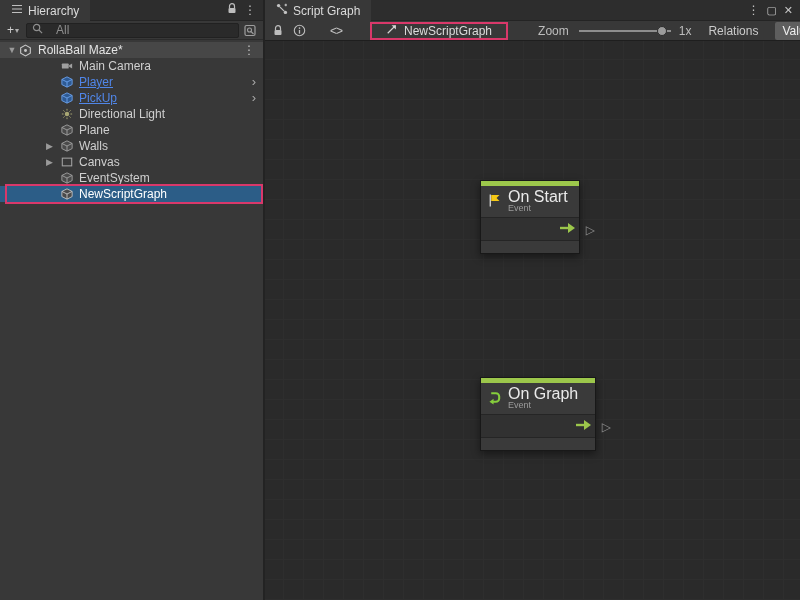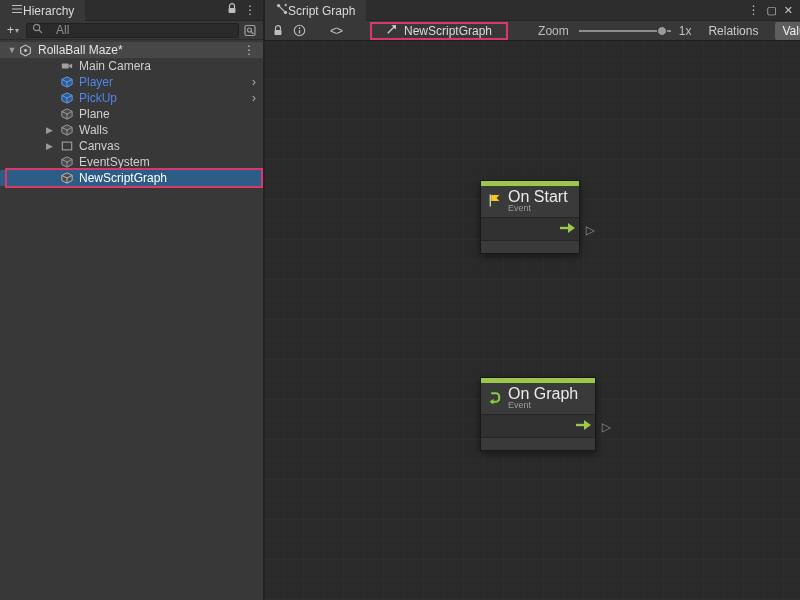--- a/index.html
+++ b/index.html
@@ -8,41 +8,41 @@
     width:800px; height:600px; overflow:hidden;
     background:#383838; color:#C9C9C9;
     font-family:"Liberation Sans", sans-serif; font-size:12px;
     -webkit-font-smoothing:antialiased;
   }
   .app { display:flex; width:800px; height:600px; }
 
   
   .hierarchy { flex:0 0 265px; width:265px; display:flex; flex-direction:column; background:#383838; border-right:2px solid #232323; }
   .tabbar { height:21px; background:#2D2D2D; display:flex; align-items:stretch; border-bottom:1px solid #242424; flex:0 0 21px; }
-  .tab { display:flex; align-items:center; padding:0 11px; background:#383838; color:#DBDBDB; margin-bottom:-1px; }
+  .tab { display:flex; align-items:center; gap:5px; padding:0 11px; background:#383838; color:#DBDBDB; margin-bottom:-1px; }
   .tabbar-right { margin-left:auto; display:flex; align-items:center; gap:7px; padding-right:7px; color:#BDBDBD; }
   .kebab { font-size:12px; color:#C2C2C2; letter-spacing:0; cursor:default; }
 
   .hier-toolbar { flex:0 0 19px; height:19px; display:flex; align-items:center; gap:5px; padding:0 5px; background:#383838; border-bottom:1px solid #2B2B2B; }
   .plus-btn { display:flex; align-items:center; color:#CFCFCF; gap:1px; padding:0 2px; }
   .plus-btn .caret { font-size:8px; color:#AFAFAF; }
   .searchbox { flex:1; height:15px; background:#2A2A2A; border:1px solid #212121; border-radius:2px; display:flex; align-items:center; gap:13px; padding:0 5px; color:#8E8E8E; }
   .filter-btn { display:flex; align-items:center; }
 
   .tree { flex:1; overflow:hidden; padding-top:2px; }
   .row { height:16px; display:flex; align-items:center; position:relative; white-space:nowrap; }
   .row .lbl { color:#CFCFCF; }
   .scene-row { background:#474747; padding-left:6px; }
   .scene-row .lbl { color:#E4E4E4; }
   .collapse { width:12px; color:#9A9A9A; font-size:9px; text-align:center; flex:0 0 12px; }
   .child { padding-left:46px; }
   .slot { width:14px; flex:0 0 14px; font-size:9px; color:#9A9A9A; text-align:left; }
   .obj-icon { width:14px; height:14px; flex:0 0 14px; display:flex; align-items:center; justify-content:center; margin-right:5px; }
   .scene-icon { width:15px; height:14px; display:flex; align-items:center; justify-content:center; margin-right:5px; }
-  .row .prefab-lbl { color:var(--prefab_text,#5086E8); }
+  .row .prefab-lbl { color:var(--prefab_text,#5086E8);text-decoration:underline; }
   .row.selected { background:var(--selection,#2C5D87); }
   .row.selected .lbl { color:#FFFFFF; }
   .chev-right { margin-left:auto; padding-right:7px; color:#A9A9A9; font-size:13px; line-height:10px; }
   .scene-kebab { margin-left:auto; padding-right:8px; }
   .annot { position:absolute; left:5px; right:0; top:-2px; bottom:-2px; border:2px solid var(--annotation,#D9386A); pointer-events:none; }
 
   
   .graph { flex:1; display:flex; flex-direction:column; min-width:0; }
   .graph .tabbar { flex:0 0 21px; }
   .win-btn { color:#C8C8C8; font-size:11px; }
@@ -174,20 +174,30 @@
         <span class="obj-icon">
           <svg width="12" height="12" viewBox="0 0 14 14">
               <path d="M7 1l6 3v6l-6 3-6-3V4z" fill="#2E5A93" stroke="#6FA6F2" stroke-width="1"></path>
               <path d="M1 4l6 3 6-3M7 7v6" fill="none" stroke="#6FA6F2" stroke-width="1"></path>
             </svg>
         </span>
         <span class="lbl prefab-lbl">PickUp</span>
         <span class="chev-right">›</span>
       </div>
 
+      <div class="row child">
+        <span class="slot"></span>
+        <span class="obj-icon">
+          <svg width="12" height="12" viewBox="0 0 14 14">
+              <circle cx="7" cy="7" r="2.6" fill="#A8A673"></circle>
+              <path d="M7 1v2M7 11v2M1 7h2M11 7h2M2.8 2.8l1.4 1.4M9.8 9.8l1.4 1.4M11.2 2.8 9.8 4.2M4.2 9.8 2.8 11.2" stroke="#A8A673" stroke-width="1.1"></path>
+            </svg>
+        </span>
+        <span class="lbl">Directional Light</span>
+      </div>
 
       <div class="row child">
         <span class="slot"></span>
         <span class="obj-icon">
           <svg width="12" height="12" viewBox="0 0 14 14">
               <path d="M7 1l6 3v6l-6 3-6-3V4z" fill="#4A4A4A" stroke="#A6A6A6" stroke-width="1"></path>
               <path d="M1 4l6 3 6-3M7 7v6" fill="none" stroke="#A6A6A6" stroke-width="1"></path>
             </svg>
         </span>
         <span class="lbl">Plane</span>

